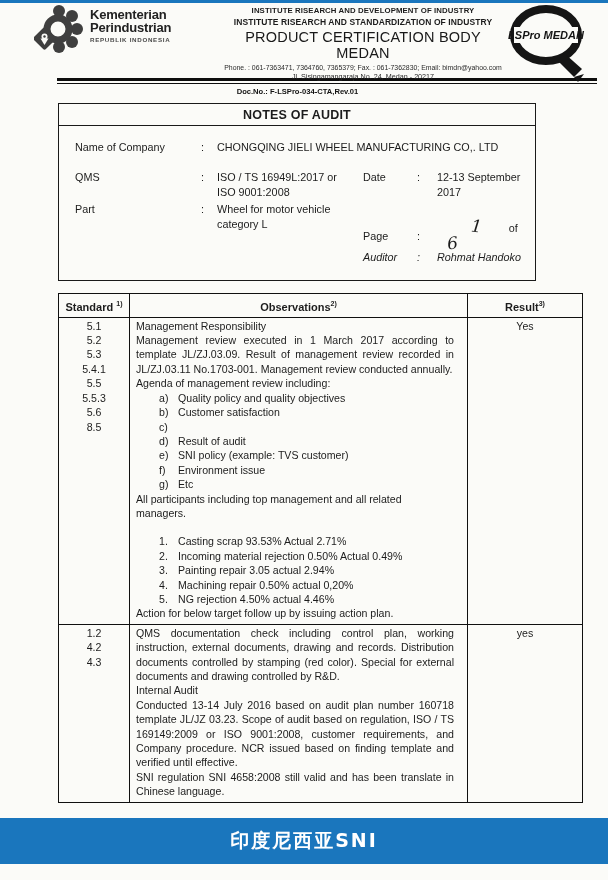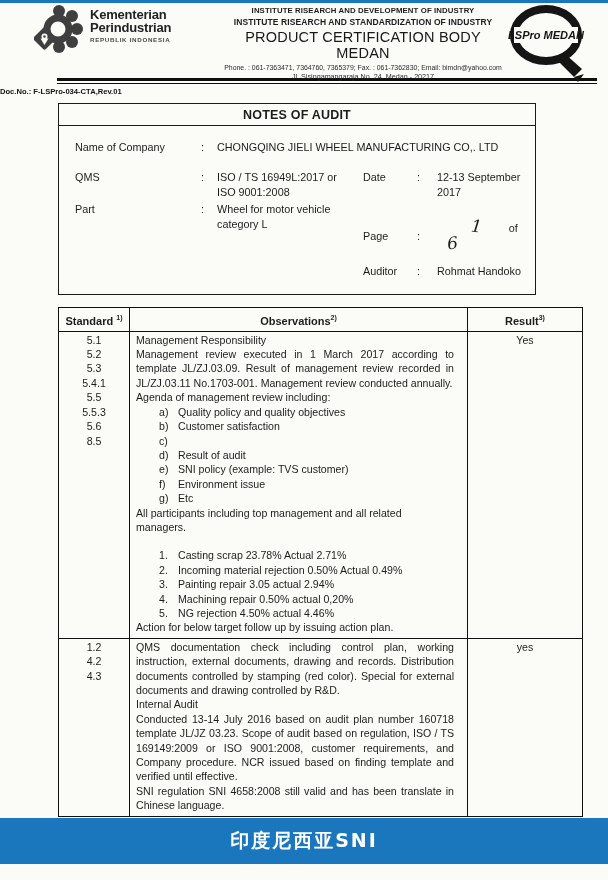--- a/index.html
+++ b/index.html
@@ -19,37 +19,37 @@
   .brand-l3{font-size:6.2px;letter-spacing:0.7px;margin-top:2px;color:#4a4a4a;font-weight:bold;}
   .head-center{flex:1;text-align:center;margin-top:3px;min-width:0;}
   .org1{font-size:7.8px;font-weight:bold;letter-spacing:0.1px;}
   .org2{font-size:8.5px;font-weight:bold;margin-top:2px;letter-spacing:0.1px;}
   .org3{font-size:14.5px;margin-top:2px;letter-spacing:0.2px;color:#191919;}
   .contact{font-size:6.9px;margin-top:3px;color:#2a2a2a;}
   .address{font-size:7.2px;margin-top:1px;color:#2a2a2a;}
   .qlogo{flex:none;margin-top:0;}
   
   .rule{margin:1px 11px 0 57px;height:2px;border-top:3.5px solid #0e0e0e;border-bottom:1.3px solid #0e0e0e;}
-  .docno{text-align:left;margin:3px 13px 0 0;font-size:7.6px;font-weight:bold;color:#111;}
+  .docno{text-align:center;margin:3px 13px 0 0;font-size:7.6px;font-weight:bold;color:#111;}
   
   .infobox{margin:7px 72px 0 58px;border:1.6px solid #1a1a1a;background:transparent;}
   .infobox-title{text-align:center;font-weight:bold;font-size:12.5px;padding:4px 0 3px;border-bottom:1.6px solid #1a1a1a;letter-spacing:0.2px;}
   .fields{padding:14px 10px 15px 16px;font-size:10.8px;line-height:15.5px;}
   .frow{display:flex;align-items:flex-start;}
   .flabel{width:126px;flex:none;}
   .fcolon{width:16px;flex:none;}
   .fval{flex:1;min-width:0;}
   .fields-grid{display:flex;margin-top:14px;}
   .fleft{width:288px;flex:none;}
   .fright{flex:1;min-width:0;}
   .fright .flabel{width:54px;}
   .fright .fcolon{width:20px;}
   .frow.part{margin-top:1px;}
   .frow.pagerow{margin-top:23px;align-items:center;height:26px;}
-  .frow.auditorrow{margin-top:14px;}
+  .frow.auditorrow{font-style:italic;}
   .handwrite{font-family:"DejaVu Serif", serif;font-style:italic;font-size:17px;line-height:12px;display:inline-block;}
   .hw1{margin-left:34px;transform:rotate(6deg);}
   .hw-of{margin-left:24px;font-size:10.8px;}
   .hw6{margin-left:10px;transform:rotate(-6deg);}
   
   .audit-table{margin:12px 25px 0 58px;border:1.6px solid #101010;display:grid;grid-template-columns:71px 1fr 114px;font-size:10.6px;line-height:14.4px;background:transparent;}
   .cell{box-sizing:border-box;}
   .b-r{border-right:1.4px solid #101010;}
   .b-b{border-bottom:1.4px solid #101010;}
   .th{font-weight:bold;text-align:center;padding:2px 0 2px;font-size:11px;line-height:15px;}
@@ -224,21 +224,21 @@
         <div class="li">
           <span class="li-m">g)</span>
           <span class="li-t">Etc</span>
         </div>
       </div>
     <div>All participants including top management and all related managers.</div>
     <div class="spacer"></div>
     <div>
         <div class="li">
           <span class="li-m">1.</span>
-          <span class="li-t">Casting scrap 23.78% Actual 2.71%</span>
+          <span class="li-t">Casting scrap 93.53% Actual 2.71%</span>
         </div>
         <div class="li">
           <span class="li-m">2.</span>
           <span class="li-t">Incoming material rejection 0.50% Actual 0.49%</span>
         </div>
         <div class="li">
           <span class="li-m">3.</span>
           <span class="li-t">Painting repair 3.05 actual 2.94%</span>
         </div>
         <div class="li">

